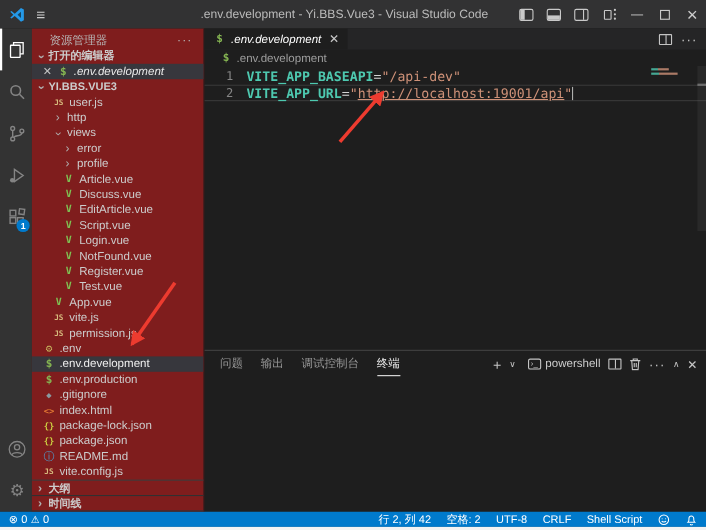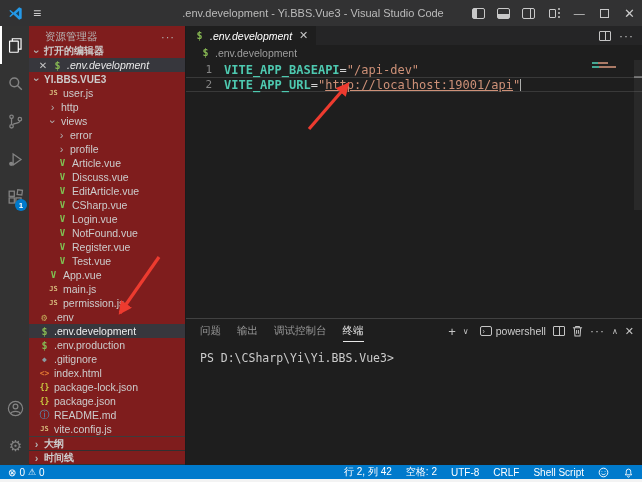--- a/index.html
+++ b/index.html
@@ -271,21 +271,21 @@
           <div class="tree-row" style="padding-left: 28px;">
             <span class="ficon" style="color: rgb(127, 195, 83); font-size: 9px; font-weight: bold;">V</span>
             <span>Discuss.vue</span>
           </div>
           <div class="tree-row" style="padding-left: 28px;">
             <span class="ficon" style="color: rgb(127, 195, 83); font-size: 9px; font-weight: bold;">V</span>
             <span>EditArticle.vue</span>
           </div>
           <div class="tree-row" style="padding-left: 28px;">
             <span class="ficon" style="color: rgb(127, 195, 83); font-size: 9px; font-weight: bold;">V</span>
-            <span>CSharp.vue</span>
+            <span>Script.vue</span>
           </div>
           <div class="tree-row" style="padding-left: 28px;">
             <span class="ficon" style="color: rgb(127, 195, 83); font-size: 9px; font-weight: bold;">V</span>
             <span>Login.vue</span>
           </div>
           <div class="tree-row" style="padding-left: 28px;">
             <span class="ficon" style="color: rgb(127, 195, 83); font-size: 9px; font-weight: bold;">V</span>
             <span>NotFound.vue</span>
           </div>
           <div class="tree-row" style="padding-left: 28px;">
@@ -295,21 +295,21 @@
           <div class="tree-row" style="padding-left: 28px;">
             <span class="ficon" style="color: rgb(127, 195, 83); font-size: 9px; font-weight: bold;">V</span>
             <span>Test.vue</span>
           </div>
           <div class="tree-row" style="padding-left: 19px;">
             <span class="ficon" style="color: rgb(127, 195, 83); font-size: 9px; font-weight: bold;">V</span>
             <span>App.vue</span>
           </div>
           <div class="tree-row" style="padding-left: 19px;">
             <span class="ficon" style="color: rgb(215, 186, 125); font-size: 7px; font-weight: bold;">JS</span>
-            <span>main.js</span>
+            <span>vite.js</span>
           </div>
           <div class="tree-row" style="padding-left: 19px;">
             <span class="ficon" style="color: rgb(215, 186, 125); font-size: 7px; font-weight: bold;">JS</span>
             <span>permission.js</span>
           </div>
           <div class="tree-row" style="padding-left: 10px;">
             <span class="ficon" style="color: rgb(197, 176, 92); font-size: 10px;">⚙</span>
             <span>.env</span>
           </div>
           <div class="tree-row selected" style="padding-left: 10px;">
@@ -413,23 +413,20 @@
                   <path d="M4 3 V1.5 h4 V3"></path>
                   <path d="M2.5 3 L3.2 12 h5.6 L9.5 3"></path>
                   <path d="M5 5.5 v4 M7 5.5 v4"></path>
               </svg>
             </span>
             <span class="more-dots">···</span>
             <span class="pa-ico" style="font-size:8px;">∧</span>
             <span class="pa-ico">✕</span>
           </div>
         </div>
-        <div class="term">
-          <span>PS D:\CSharp\Yi\Yi.BBS.Vue3&gt;</span>
-        </div>
       </div>
     </div>
   </div>
 
   <div class="statusbar">
     <div class="sb-left">
       <span class="sb-item">
         <span>⊗</span>
         <span>0</span>
         <span style="font-size:9px;">⚠</span>

